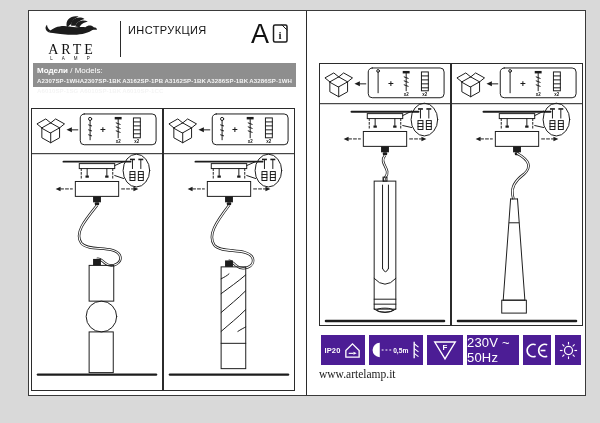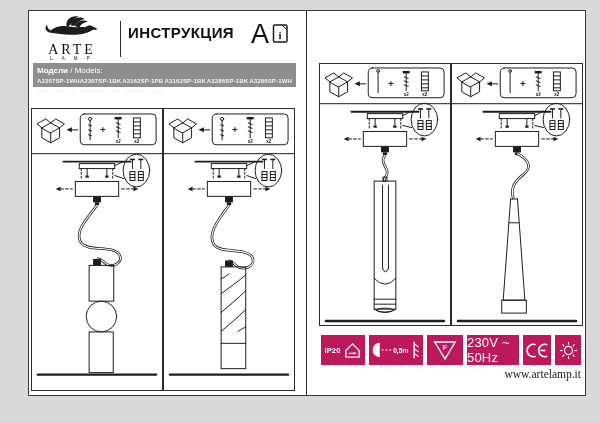--- a/index.html
+++ b/index.html
@@ -8,21 +8,21 @@
   #page{position:absolute;left:28px;top:10px;width:558px;height:386px;background:#fff;
         border:1px solid #3a3a3a;box-sizing:border-box;}
   .abs{position:absolute;}
 
   
   .brand{left:6px;top:3px;width:74px;text-align:center;}
   .brand-word{font-family:"Liberation Serif",serif;font-size:14px;letter-spacing:3px;line-height:13px;color:#111;}
   .brand-sub{font-size:4.5px;letter-spacing:4px;color:#111;}
   .hdr-divider{left:91px;top:10px;width:1px;height:36px;background:#2b2b2b;}
   .titles{left:99px;top:13px;}
-  .title-ru{font-size:15px;font-weight:bold;letter-spacing:.4px;color:#111;}
+  .title-ru{font-size:11px;font-weight:normal;letter-spacing:.4px;color:#111;}
   .title-en{font-size:9.5px;letter-spacing:.2px;color:#222;margin-top:2px;}
   .doc-letter{left:222px;top:8px;font-size:27px;font-weight:400;color:#111;}
   .booklet{left:243px;top:11px;}
 
   
   .models-bar{left:4px;top:52px;width:263px;height:24px;background:#8e8e8e;color:#fff;
               box-sizing:border-box;padding:3px 4px 0 4px;}
   .models-label{font-size:8px;}
   .models-label b{font-weight:bold;}
   .models-label span{white-space:pre;}
@@ -44,26 +44,26 @@
   .s25{stroke-width:2.4;}
   .d{stroke-dasharray:2,1.8;}
   .d32{stroke-dasharray:3,2;}
   .f{fill:#1c1c1c;stroke:none;}
   .cable-under{stroke:#1c1c1c;fill:none;stroke-width:2.6;}
   .cable-over{stroke:#fff;fill:none;stroke-width:1.1;}
   text.t{font-family:"Liberation Sans",sans-serif;font-size:4.6px;font-weight:bold;fill:#1c1c1c;}
   text.plus{font-family:"Liberation Sans",sans-serif;font-size:10px;font-weight:bold;fill:#1c1c1c;}
 
   
-  .badge{position:absolute;top:324px;height:30px;background:#be185d;color:#fff;
+  .badge{position:absolute;top:324px;height:30px;background:#4c1d95;color:#fff;
          display:flex;align-items:center;justify-content:center;gap:2px;}
   .badge text{fill:#fff;font-family:"Liberation Sans",sans-serif;}
   .ip-text{font-size:7.5px;font-weight:bold;letter-spacing:.2px;}
   .volt-text{font-size:13px;letter-spacing:.2px;}
-  .website{left:290px;top:357px;width:262px;text-align:right;font-family:"Liberation Serif",serif;
+  .website{left:290px;top:357px;width:262px;text-align:left;font-family:"Liberation Serif",serif;
            font-size:11.5px;color:#1a1a1a;}
 </style>
 </head>
 <body>
 
 <div id="canvas">
  <div id="page">
 
   <div class="abs brand">
     <svg width="70" height="25" viewBox="0 0 72 30">

